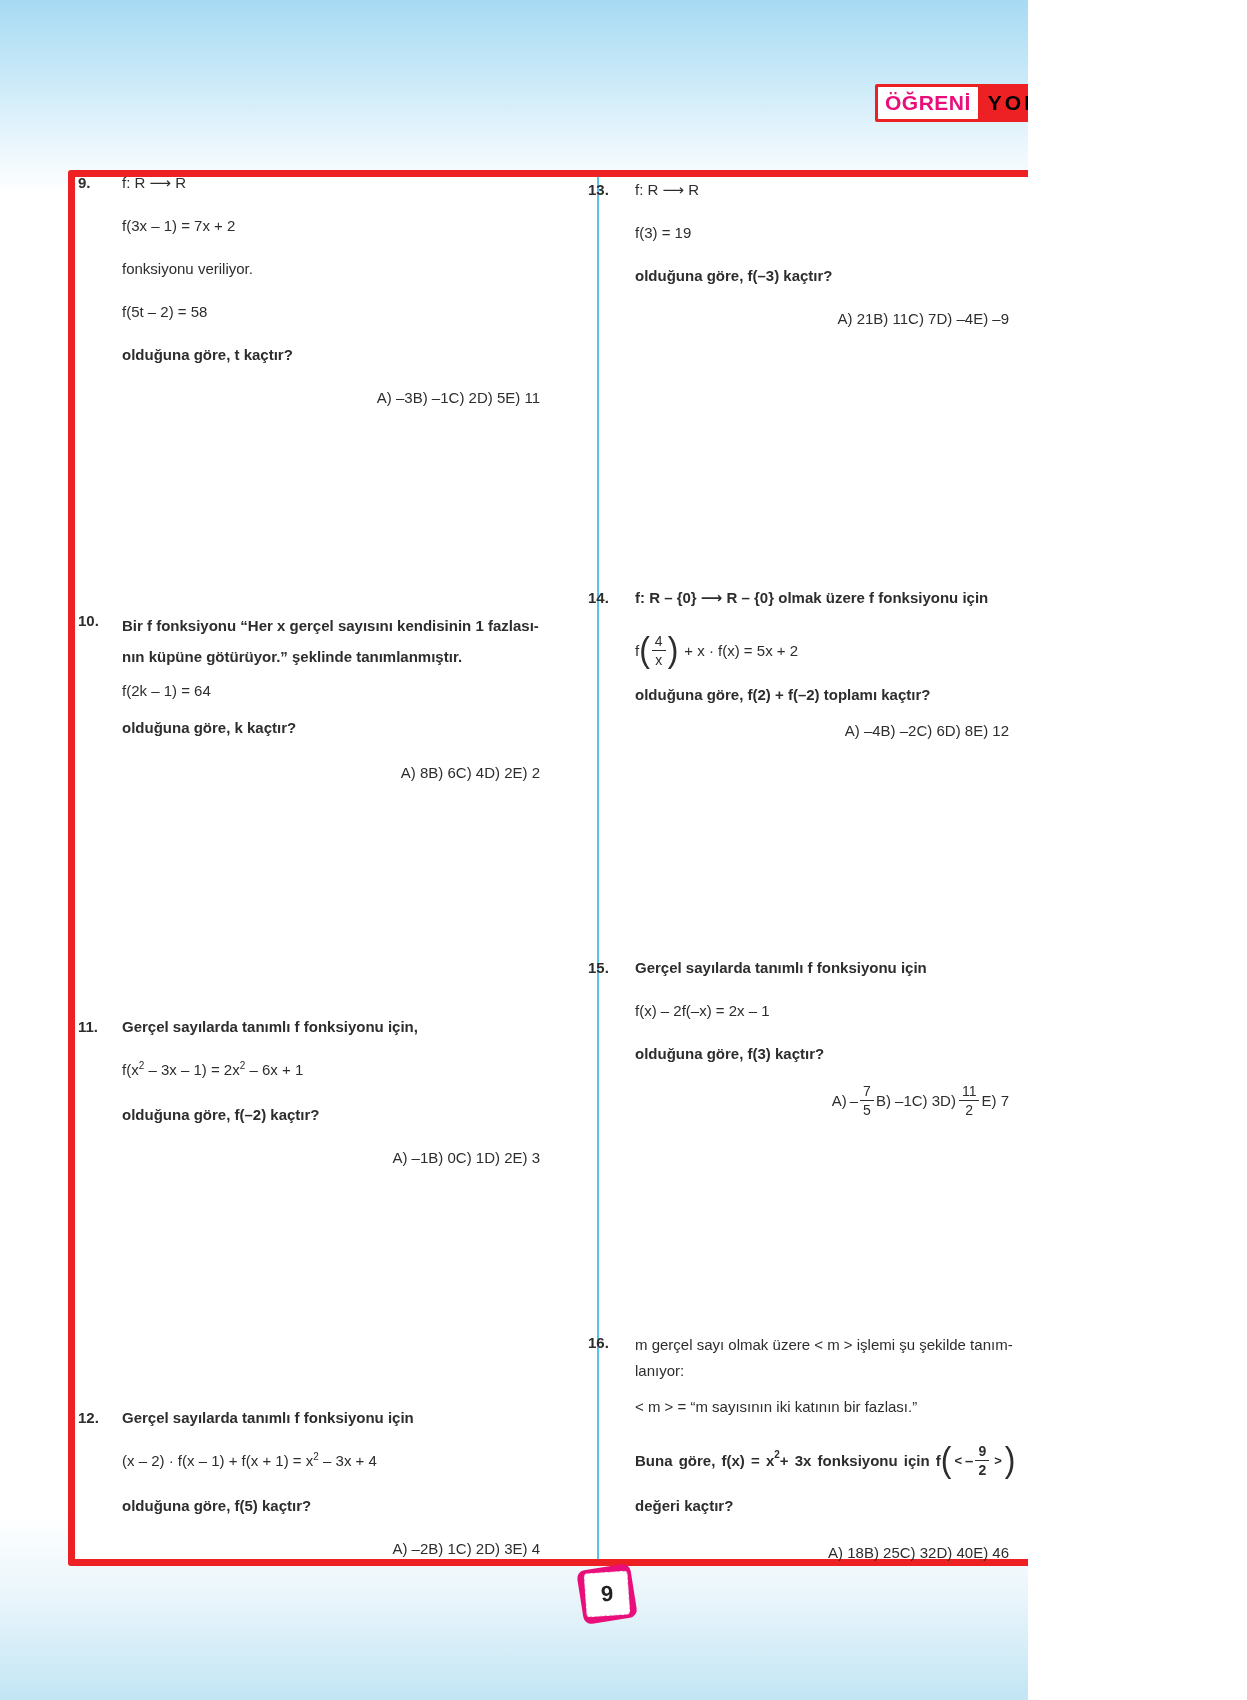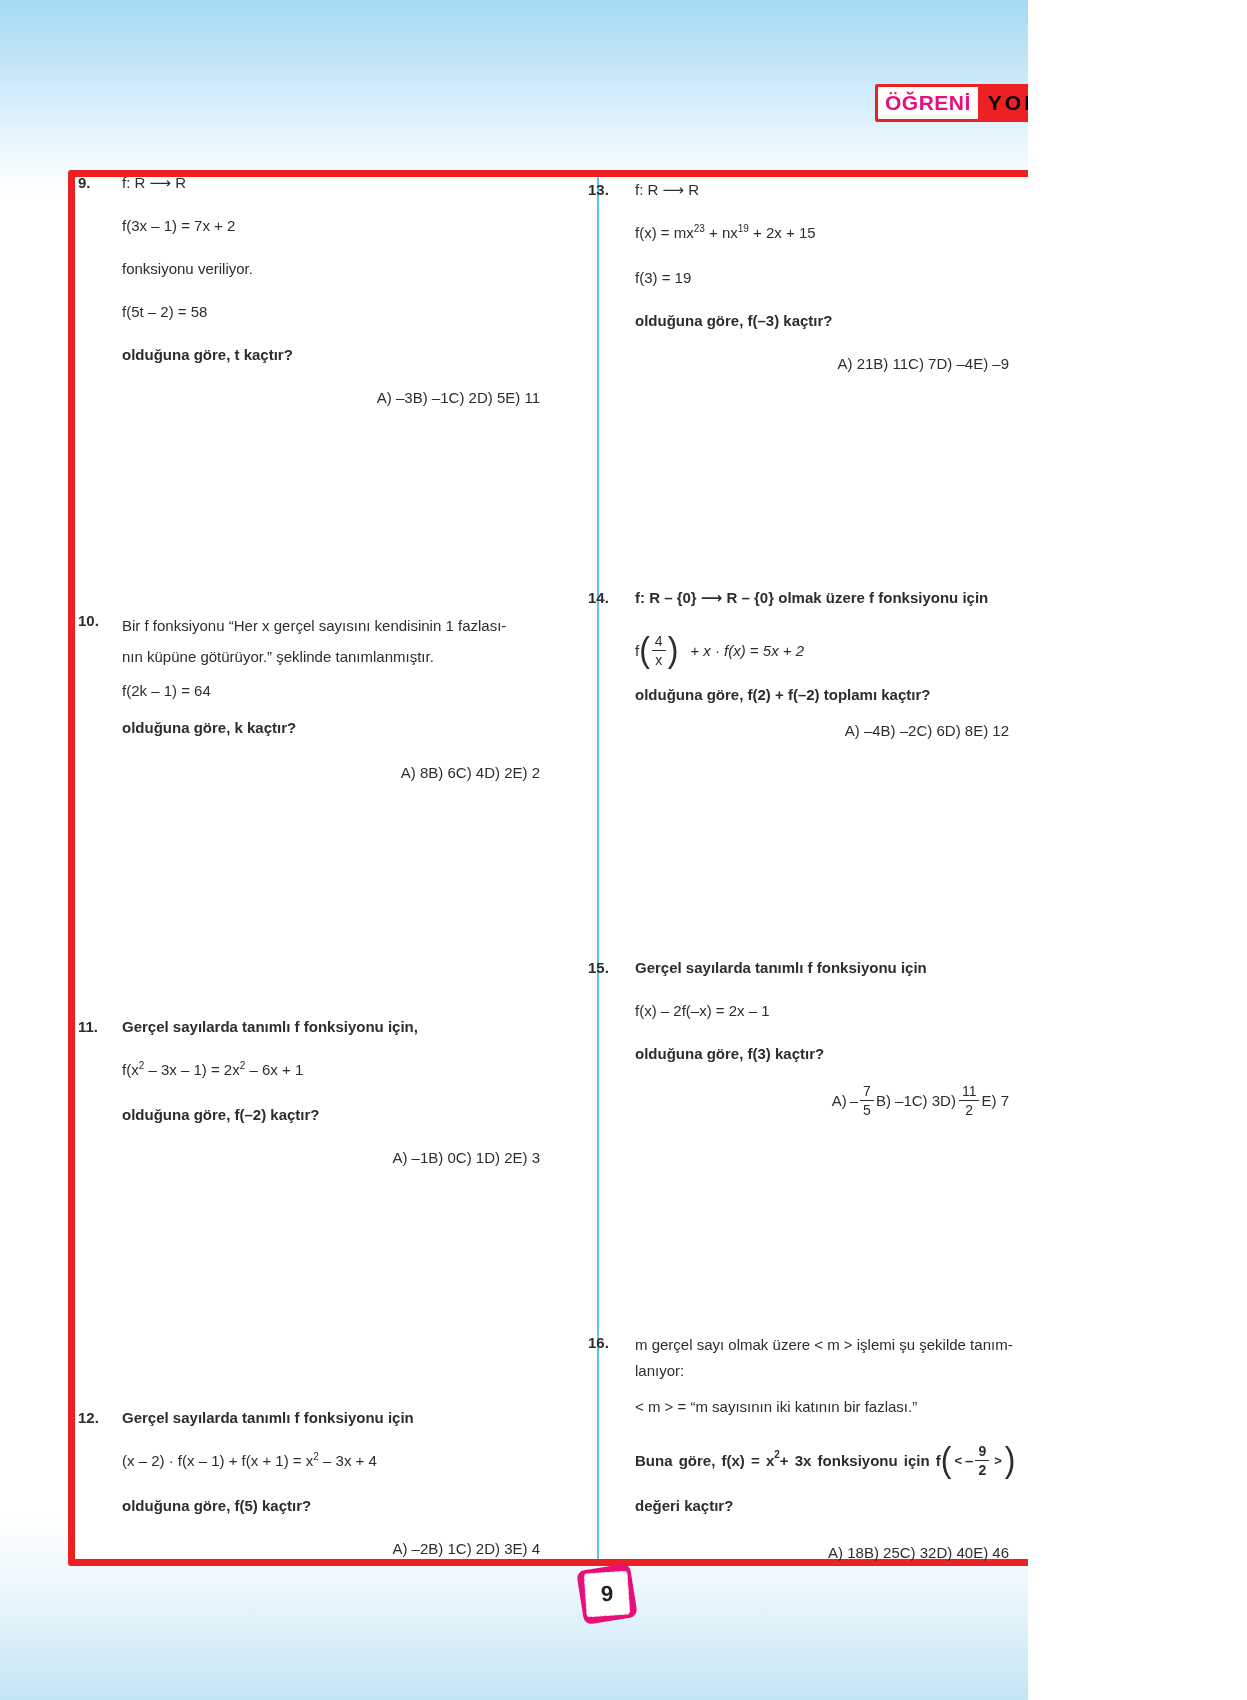--- a/index.html
+++ b/index.html
@@ -28,34 +28,34 @@
   .q{position:absolute;font-size:15px;line-height:21px;}
   .q.colL{left:78px;width:468px;}
   .q.colR{left:588px;width:426px;}
   .qnum{position:absolute;left:0;top:0;font-weight:700;}
   .qbody{margin-left:44px;}
   .colR .qbody{margin-left:47px;}
   .q p{margin:0 0 22px 0;}
   .ind{margin-left:28px;}
   .bold{font-weight:700;}
   .nw{white-space:nowrap;}
-  .para{line-height:31px;margin-bottom:8px !important;}
+  .para{line-height:31px;margin-bottom:8px !important;font-weight:bold;}
   .para26{line-height:26px;margin-bottom:12px !important;}
   .answers{display:flex;justify-content:flex-end;margin-bottom:0 !important;}
   .colL .answers{width:418px;}
   .colR .answers{width:374px;}
   sup{font-size:10px;vertical-align:baseline;position:relative;top:-6px;}
   
   .frac{display:inline-flex;flex-direction:column;align-items:center;font-size:14px;line-height:16px;
         vertical-align:middle;margin:0 2px;}
   .frac .num{border-bottom:1.4px solid #2d2d2d;padding:0 3px 1px;}
   .frac .den{padding-top:1px;}
   .bp{font-size:32px;font-weight:400;line-height:1;display:inline-block;transform:scaleY(1.12);}
   .frm-flex{display:flex;align-items:center;}
-  .ml{margin-left:12px;font-style:italic;}
+  .ml{margin-left:6px;}
   .ml3{margin-left:3px;}
   .angle{font-size:13px;margin:0 3px;}
   .fx14{margin-bottom:12px !important;min-height:44px;}
   .fx16{margin-bottom:12px !important;min-height:46px;word-spacing:2px;}
   .ansfx .ansopt{display:flex;align-items:center;}
   
   .badge{position:absolute;left:580px;top:1567px;width:54px;height:54px;background:var(--pink);
         transform:rotate(-9deg);border-radius:8px;display:flex;align-items:center;justify-content:center;}
   .badge .inner{width:42px;height:42px;background:#fff;border:1px dashed #f4a7cd;border-radius:4px;
         transform:rotate(5deg);display:flex;align-items:center;justify-content:center;
@@ -137,21 +137,20 @@
         <span class="ansopt">D) 3</span>
         <span class="ansopt">E) 4</span>
       </div>
     </div>
   </div>
 
   <div class="q colR" style="top:179px">
     <div class="qnum">13.</div>
     <div class="qbody">
       <p>f: R ⟶ R</p>
-      <p class="ind nw"><span>f(x) = mx</span><sup>23</sup><span> + nx</span><sup>19</sup><span> + 2x + 15</span></p>
       <p class="ind">f(3) = 19</p>
       <p class="bold">olduğuna göre, f(–3) kaçtır?</p>
       <div class="answers">
         <span class="ansopt">A) 21</span>
         <span class="ansopt">B) 11</span>
         <span class="ansopt">C) 7</span>
         <span class="ansopt">D) –4</span>
         <span class="ansopt">E) –9</span>
       </div>
     </div>

